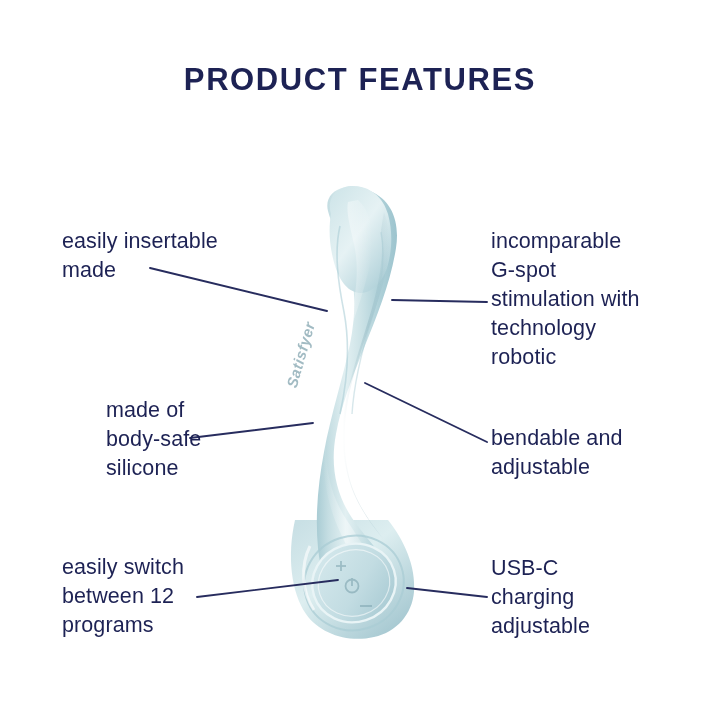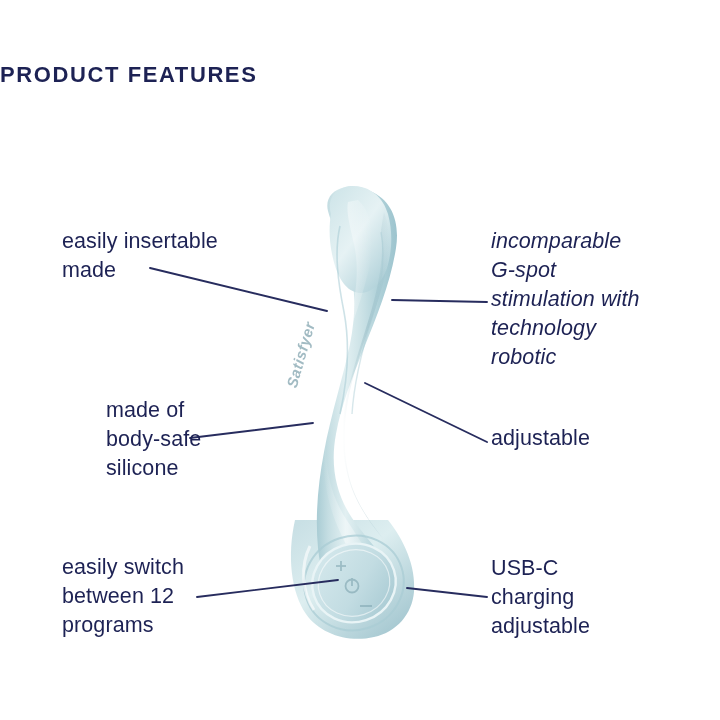--- a/index.html
+++ b/index.html
@@ -15,22 +15,23 @@
     overflow: hidden;
     font-family: "Liberation Sans", sans-serif;
   }
 
   
   #title {
     position: absolute;
     top: 62px;
     left: 0;
     width: 720px;
-    font-family: "Liberation Sans", sans-serif;
-    font-size: 22px;
+    text-align: center;
+    font-family: "Liberation Sans", sans-serif;
+    font-size: 31px;
     font-weight: bold;
     letter-spacing: 1.6px;
     color: #1d2254;
     white-space: nowrap;
   }
 
   
   .callout {
     position: absolute;
     color: #1d2254;
@@ -40,21 +41,21 @@
     font-weight: normal;
     letter-spacing: 0.1px;
   }
   .callout.left  { text-align: left; }
   .callout.right { text-align: left; }
   .callout .ln { display: block; white-space: nowrap; }
 
   #cal-shaft      { left: 62px;  top: 227px; }
   #cal-silicone   { left: 62px;  top: 396px; margin-left: 44px; }
   #cal-programs   { left: 62px;  top: 553px; }
-  #cal-gspot      { left: 491px; top: 227px; font-style: italic; }
+  #cal-gspot      { left: 491px; top: 227px; }
   #cal-bendable   { left: 491px; top: 424px; }
   #cal-usbc       { left: 491px; top: 554px; }
 
   
   #art {
     position: absolute;
     left: 0; top: 0;
     width: 720px; height: 720px;
   }
 
@@ -236,20 +237,21 @@
 
   <div class="callout right" id="cal-gspot">
     <span class="ln">incomparable</span>
     <span class="ln">G-spot</span>
     <span class="ln">stimulation with</span>
     <span class="ln">technology</span>
     <span class="ln">robotic</span>
   </div>
 
   <div class="callout right" id="cal-bendable">
+    <span class="ln">bendable and</span>
     <span class="ln">adjustable</span>
   </div>
 
   <div class="callout right" id="cal-usbc">
     <span class="ln">USB-C</span>
     <span class="ln">charging</span>
     <span class="ln">adjustable</span>
   </div>
 
 </div>

